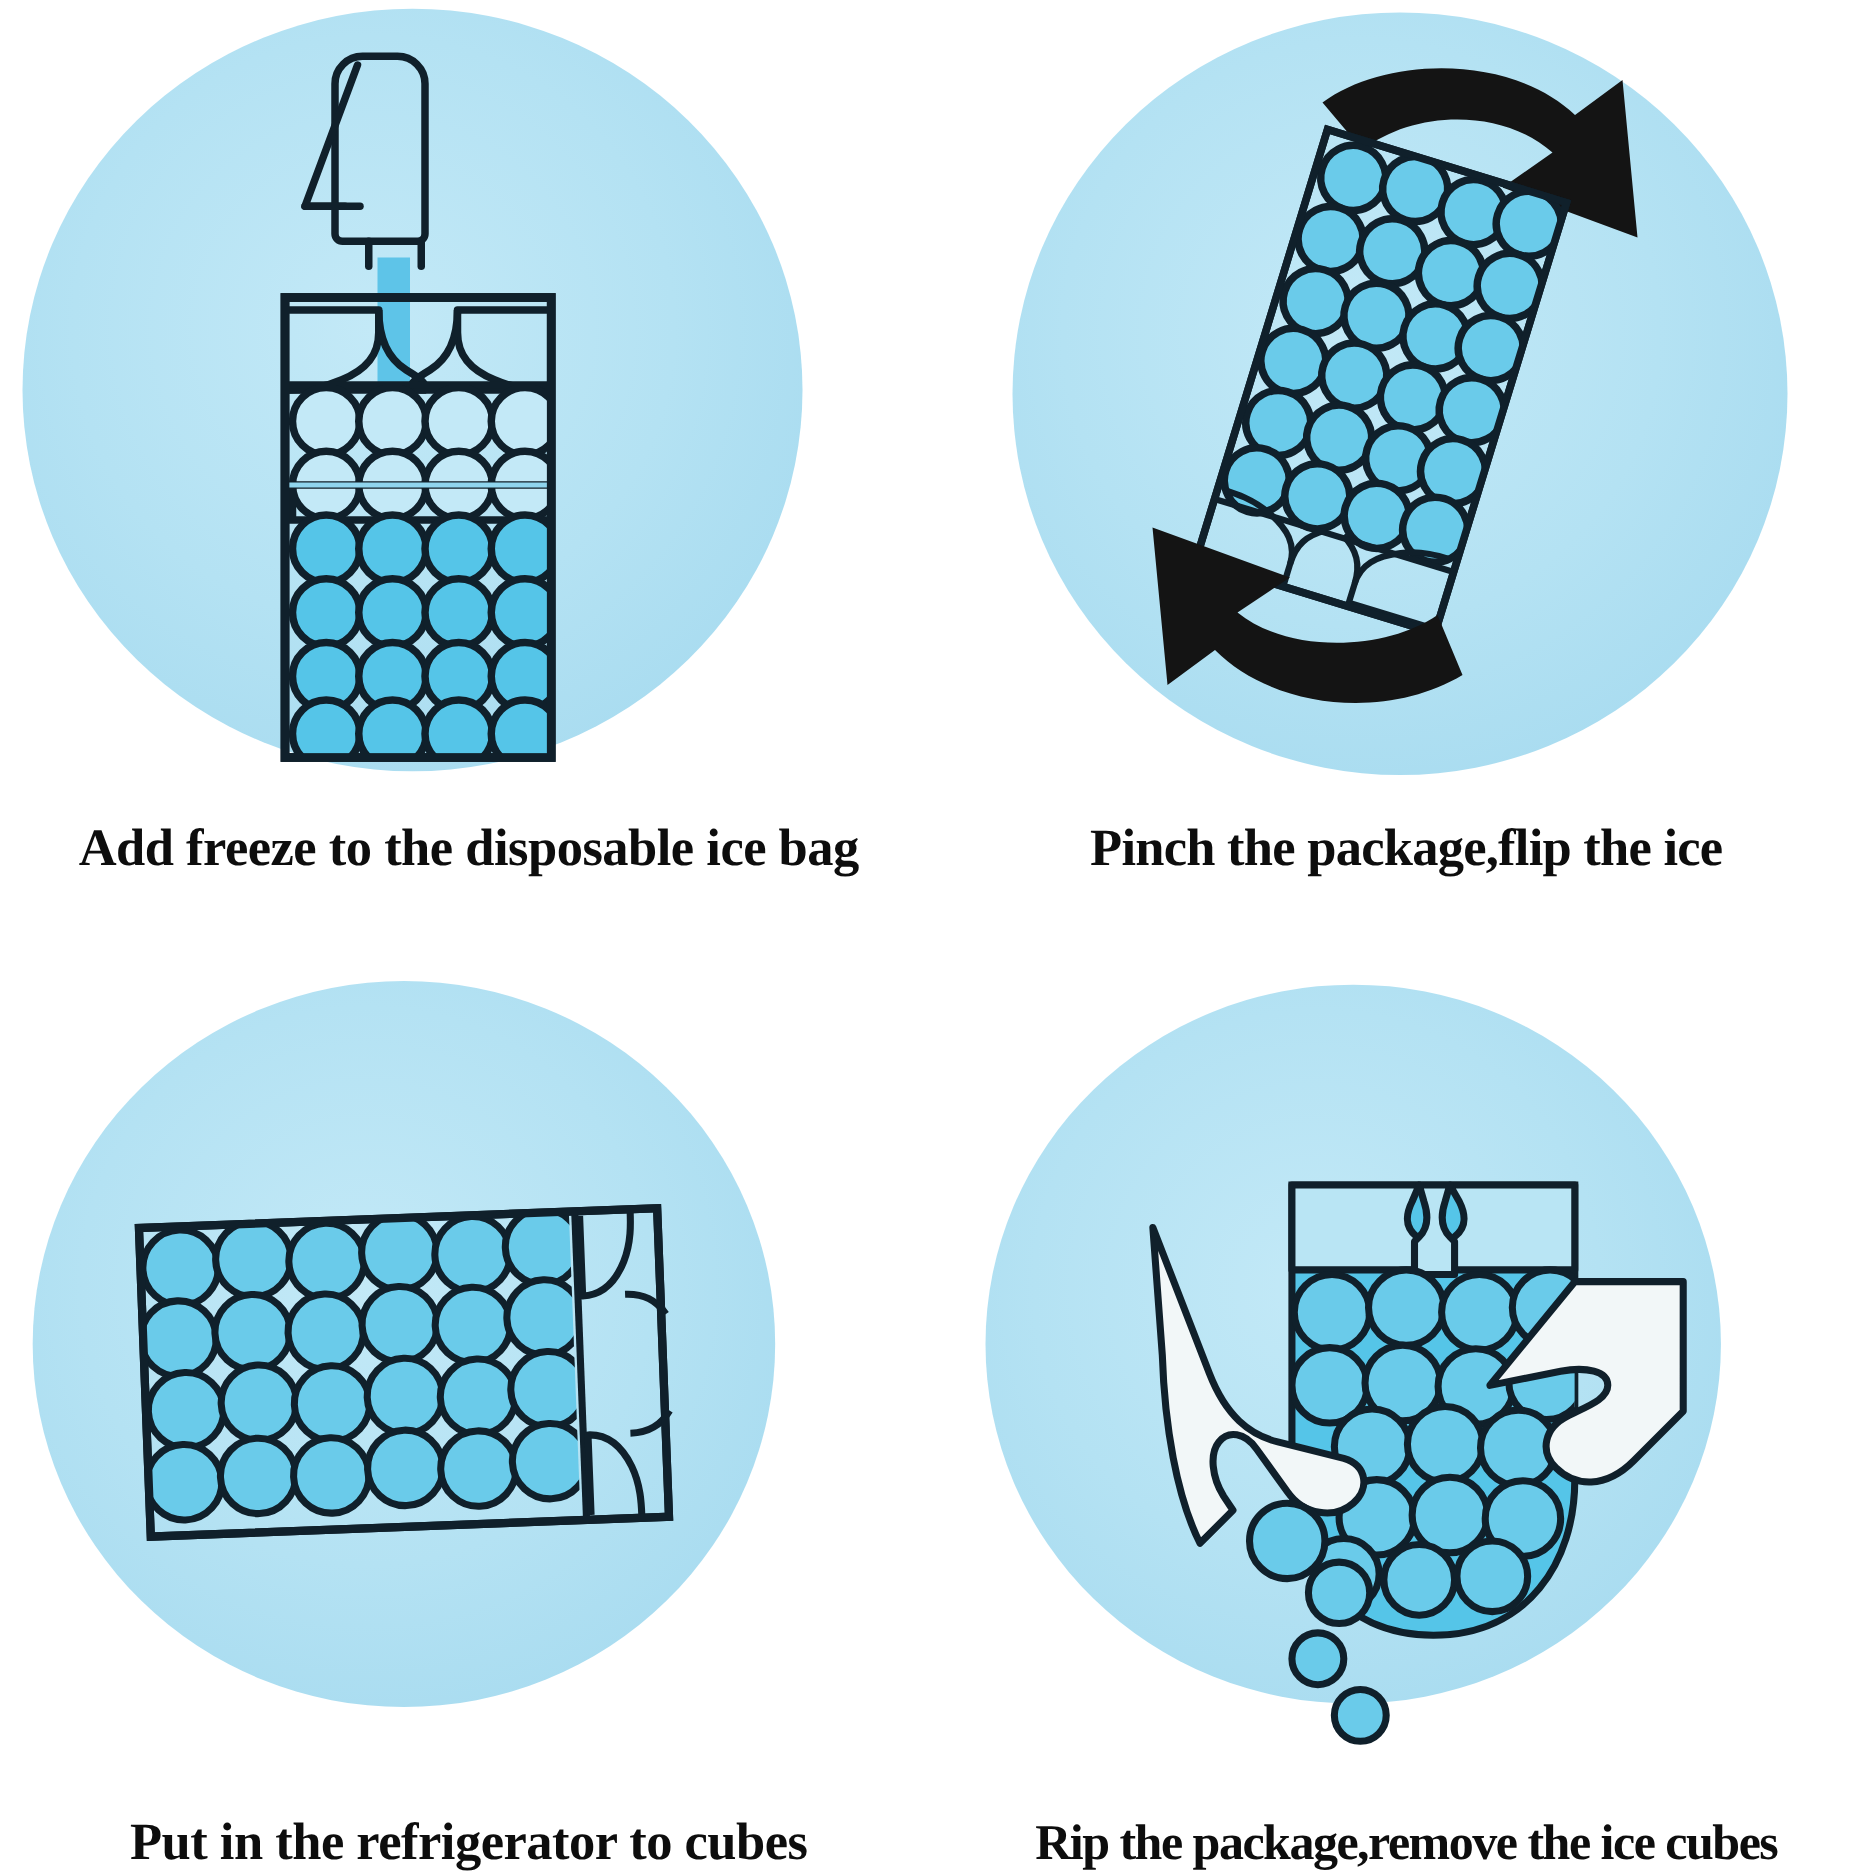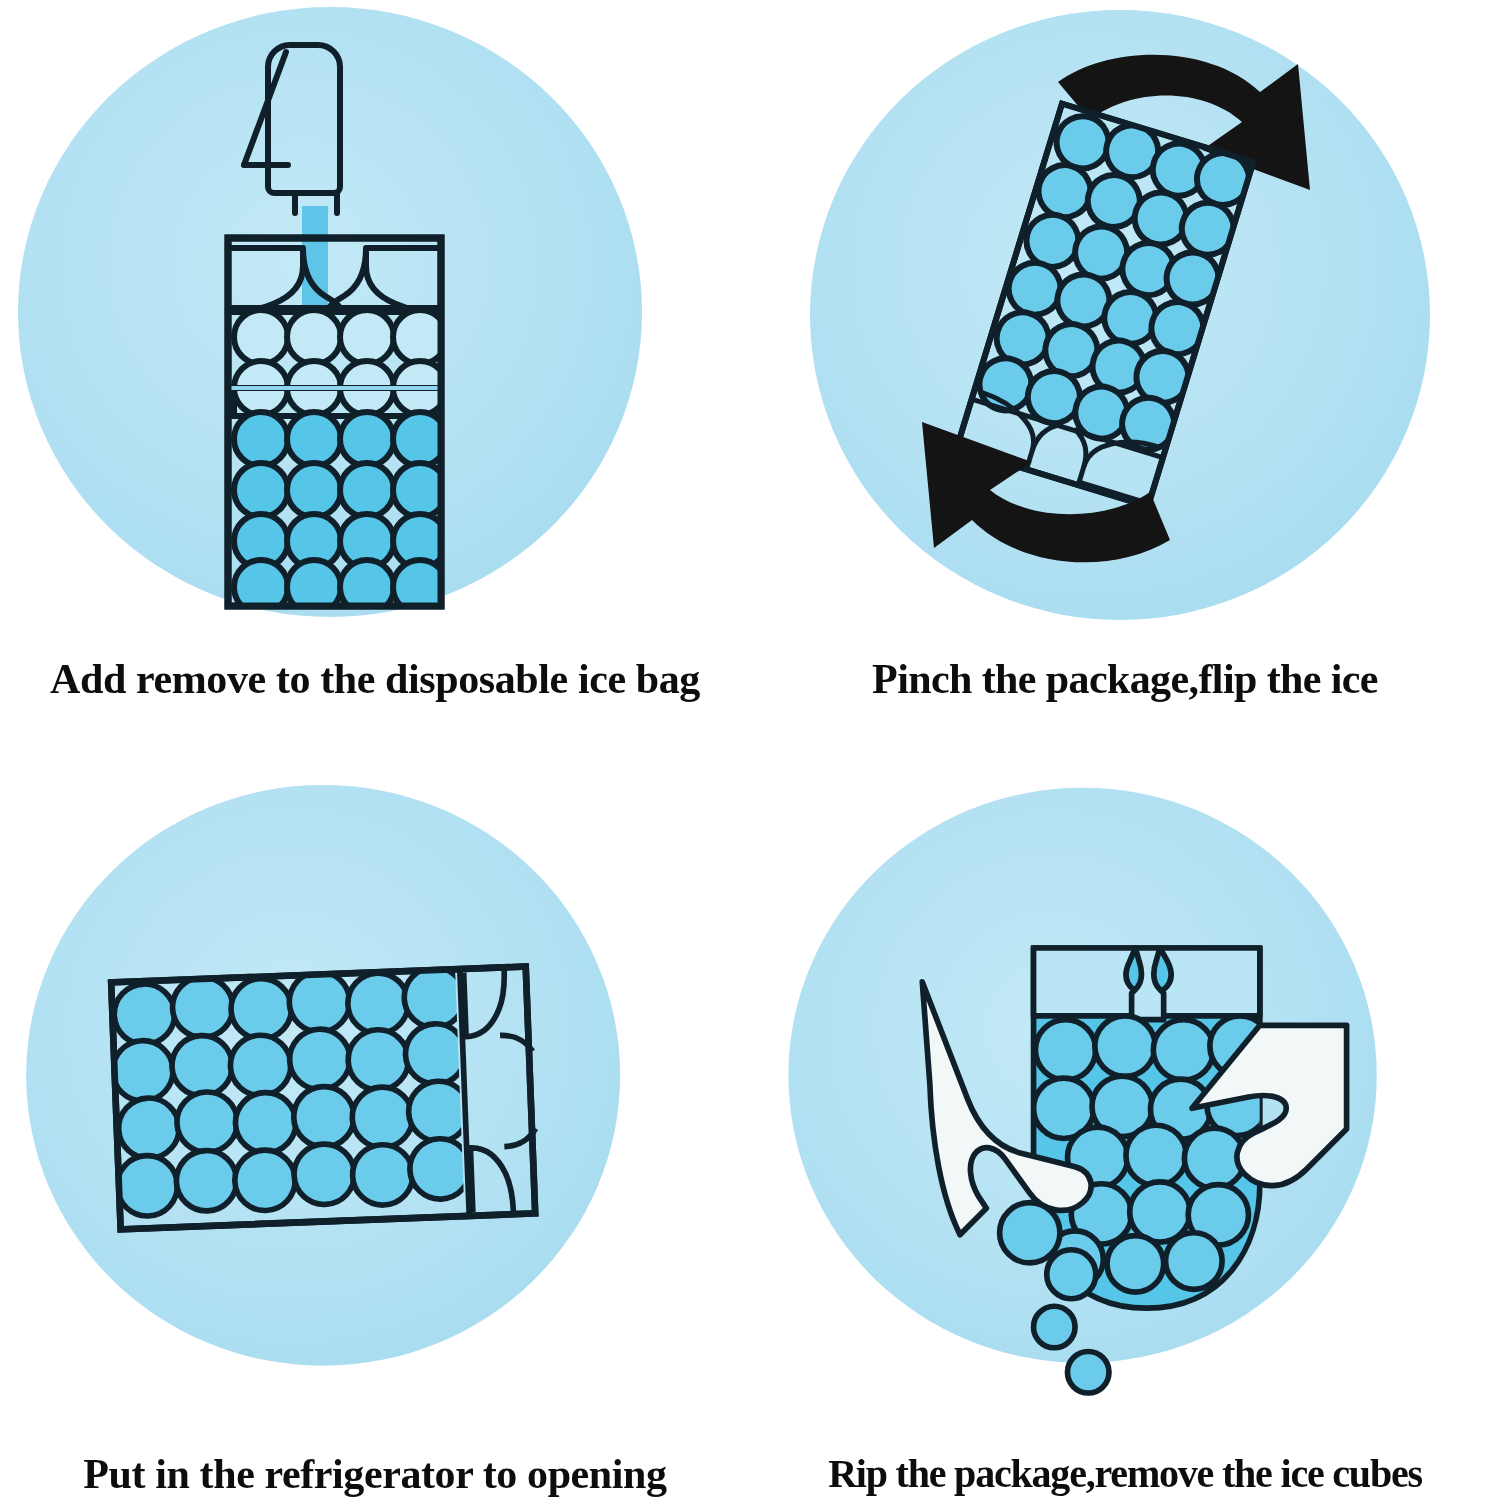--- a/index.html
+++ b/index.html
@@ -132,21 +132,21 @@
             <circle cx="420" cy="587" r="27" fill="#55c5e8"></circle>
           </g>
 
           <g clip-path="url(#bagclip1)">
             <rect x="230" y="386" width="212" height="4" fill="#8fd5ee"></rect>
           </g>
           <rect x="228" y="238" width="213" height="368" fill="none" stroke="#10202b" stroke-width="7"></rect>
         </g>
       </svg>
     </div>
-    <div class="caption"><span>Add remove to the disposable ice bag</span></div>
+    <div class="caption"><span>Add freeze to the disposable ice bag</span></div>
   </div>
 
   <div class="panel p2">
     <div class="blob-wrap">
       <svg viewBox="0 0 750 660" xmlns="http://www.w3.org/2000/svg">
         <defs>
           <radialGradient id="blobg2" cx="45%" cy="42%" r="62%">
             <stop offset="0%" stop-color="#c3e9f7"></stop>
             <stop offset="62%" stop-color="#b4e2f3"></stop>
             <stop offset="100%" stop-color="#a9dcf0"></stop>
@@ -269,21 +269,21 @@
             <line x1="470" y1="238" x2="470" y2="500"></line>
             <path d="M474 242 v68 c16 0 28 -10 36 -28 c7 -16 7 -32 7 -42"></path>
             <path d="M510 310 c16 0 26 6 34 18"></path>
             <path d="M474 496 v-68 c16 0 28 10 36 28 c7 16 7 32 7 42"></path>
             <path d="M510 428 c16 0 26 -6 34 -18"></path>
           </g>
           <rect x="100" y="238" width="440" height="262" fill="none" stroke="#10202b" stroke-width="7"></rect>
         </g>
       </svg>
     </div>
-    <div class="caption"><span>Put in the refrigerator to opening</span></div>
+    <div class="caption"><span>Put in the refrigerator to cubes</span></div>
   </div>
 
   <div class="panel p4">
     <div class="blob-wrap">
       <svg viewBox="0 0 750 700" xmlns="http://www.w3.org/2000/svg">
         <defs>
           <radialGradient id="blobg4" cx="45%" cy="42%" r="62%">
             <stop offset="0%" stop-color="#c3e9f7"></stop>
             <stop offset="62%" stop-color="#b4e2f3"></stop>
             <stop offset="100%" stop-color="#a9dcf0"></stop>

